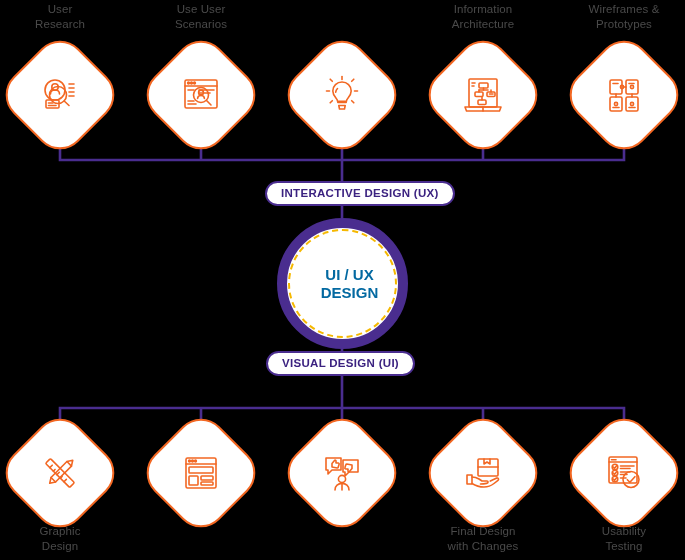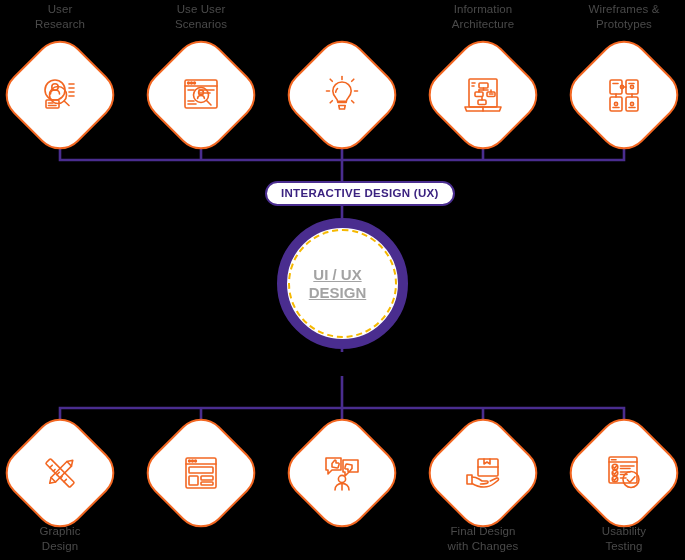--- a/index.html
+++ b/index.html
@@ -77,31 +77,30 @@
   .hub-dash {
     position:absolute;
     left:288px; top:229px;
     width:109px; height:109px;
     border-radius:50%;
     border:2.5px dashed #F5B800;
     z-index:6;
   }
   .hub-text {
     position:absolute;
-    left:272px; top:218px;
+    left:284px; top:218px;
     width:131px; height:131px;
     display:flex; align-items:center; justify-content:center;
     z-index:7;
     font-weight:bold;
     font-size:15px;
     line-height:18px;
-    color:#a3a3a3;
+    color:#0369a1;
     text-align:center;
     white-space:pre-line;
-    text-decoration:underline;
   }
 </style>
 </head>
 <body>
 
 <div id="stage">
 
   <svg id="wires" viewBox="0 0 685 560">
 
     <path d="M60,143 L60,160 L624,160 L624,143" fill="none" stroke="#4A2D8F" stroke-width="2.6"></path>
@@ -261,20 +260,21 @@
     </span>
   </div>
 
   <div class="pill" style="left:265px; top:181px;">INTERACTIVE DESIGN (UX)</div>
 
   <div class="hub"></div>
   <div class="hub-dash"></div>
   <div class="hub-text" style="white-space: pre-line;">UI / UX
 DESIGN</div>
 
+  <div class="pill" style="left:266px; top:351px;">VISUAL DESIGN (UI)</div>
 
   <div class="node" style="left:14px; top:427px;">
     <div class="diamond"></div>
     <span class="glyph">
       <svg viewBox="0 0 48 48" fill="none" stroke="#F26722" stroke-width="1.6" stroke-linecap="round" stroke-linejoin="round">
         <g transform="rotate(45 24 24)">
           <path d="M24 6l3.2 5v22.5l-3.2 5-3.2-5V11z"></path>
           <line x1="20.8" y1="11" x2="27.2" y2="11"></line>
           <line x1="20.8" y1="33.5" x2="27.2" y2="33.5"></line>
         </g>

